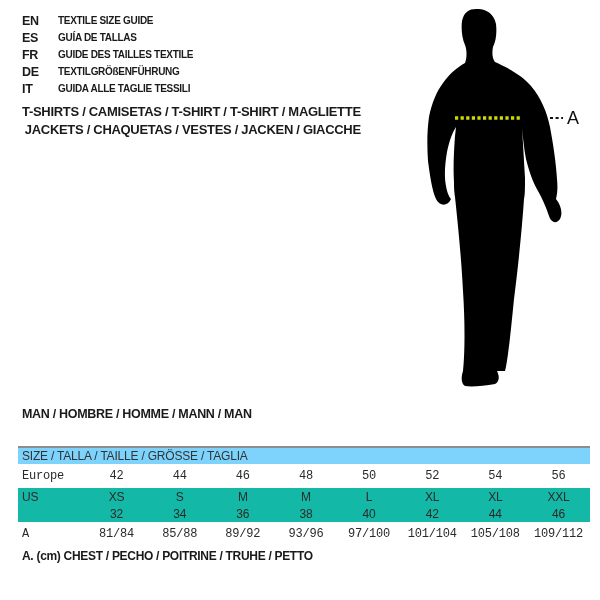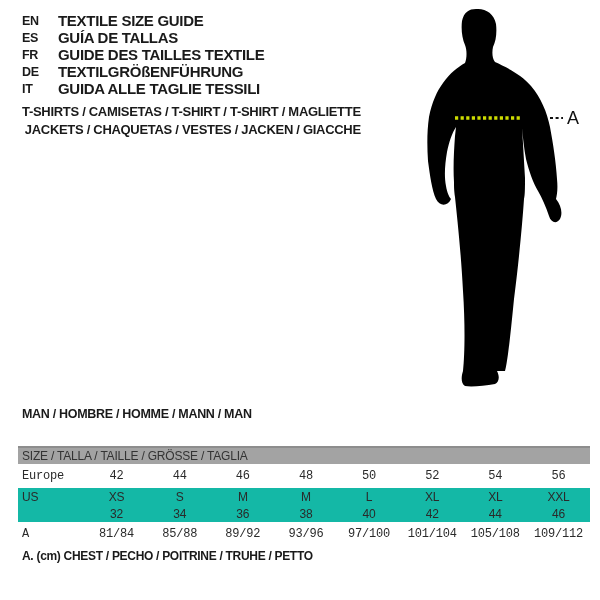--- a/index.html
+++ b/index.html
@@ -6,42 +6,42 @@
   body {
     width:600px; height:600px; background:#ffffff; position:relative;
     overflow:hidden; font-family:"Liberation Sans", sans-serif; color:#1a1a1a;
   }
   .abs { position:absolute; }
 
   
   #lang-list { left:22px; top:12px; }
   .lang-row { display:flex; height:17px; align-items:center; }
   .lang-code { width:36px; font-weight:bold; font-size:12.5px; letter-spacing:-0.3px; }
-  .lang-label { font-weight:bold; font-size:15px; letter-spacing:-0.3px; }
+  .lang-label { font-weight:bold; font-size:10px; letter-spacing:-0.3px; }
 
   
   #garments { left:22px; top:104px;text-align:right; }
   .garment-line { height:18px; font-weight:bold; font-size:13px; letter-spacing:-0.3px; }
 
   
   #figure { left:410px; top:0px; width:190px; height:410px; }
   #figure svg { display:block; }
   .measure-a-text { font-family:"Liberation Sans", sans-serif; font-size:18px; fill:#111; }
 
   
   #man-heading { left:22px; top:407px; font-weight:bold; font-size:12.5px; letter-spacing:-0.3px; }
 
   
   #size-table {
     position:absolute; left:18px; top:446px; width:572px;
     border-collapse:collapse; table-layout:fixed;
     font-size:12px; color:#2a2a2a;
   }
   #size-table th {
-    background:#a3a3a3; border-top:2px solid #8d8d8d;
+    background:#7dd3fc; border-top:2px solid #8d8d8d;
     text-align:left; font-weight:normal; font-size:12px; color:#333333;
     padding:1px 0 1px 4px; height:13px; letter-spacing:-0.2px;
   }
   #size-table td {
     text-align:center; padding:0; height:17px; letter-spacing:-0.2px;
     font-size:12px;
   }
   #size-table td.lbl { text-align:left; padding-left:4px; }
   #size-table tr.eu td, #size-table tr.rowa td { height:24px;font-family:Liberation Mono, monospace; }
   #size-table tr.us td { background:#14b8a6; }

